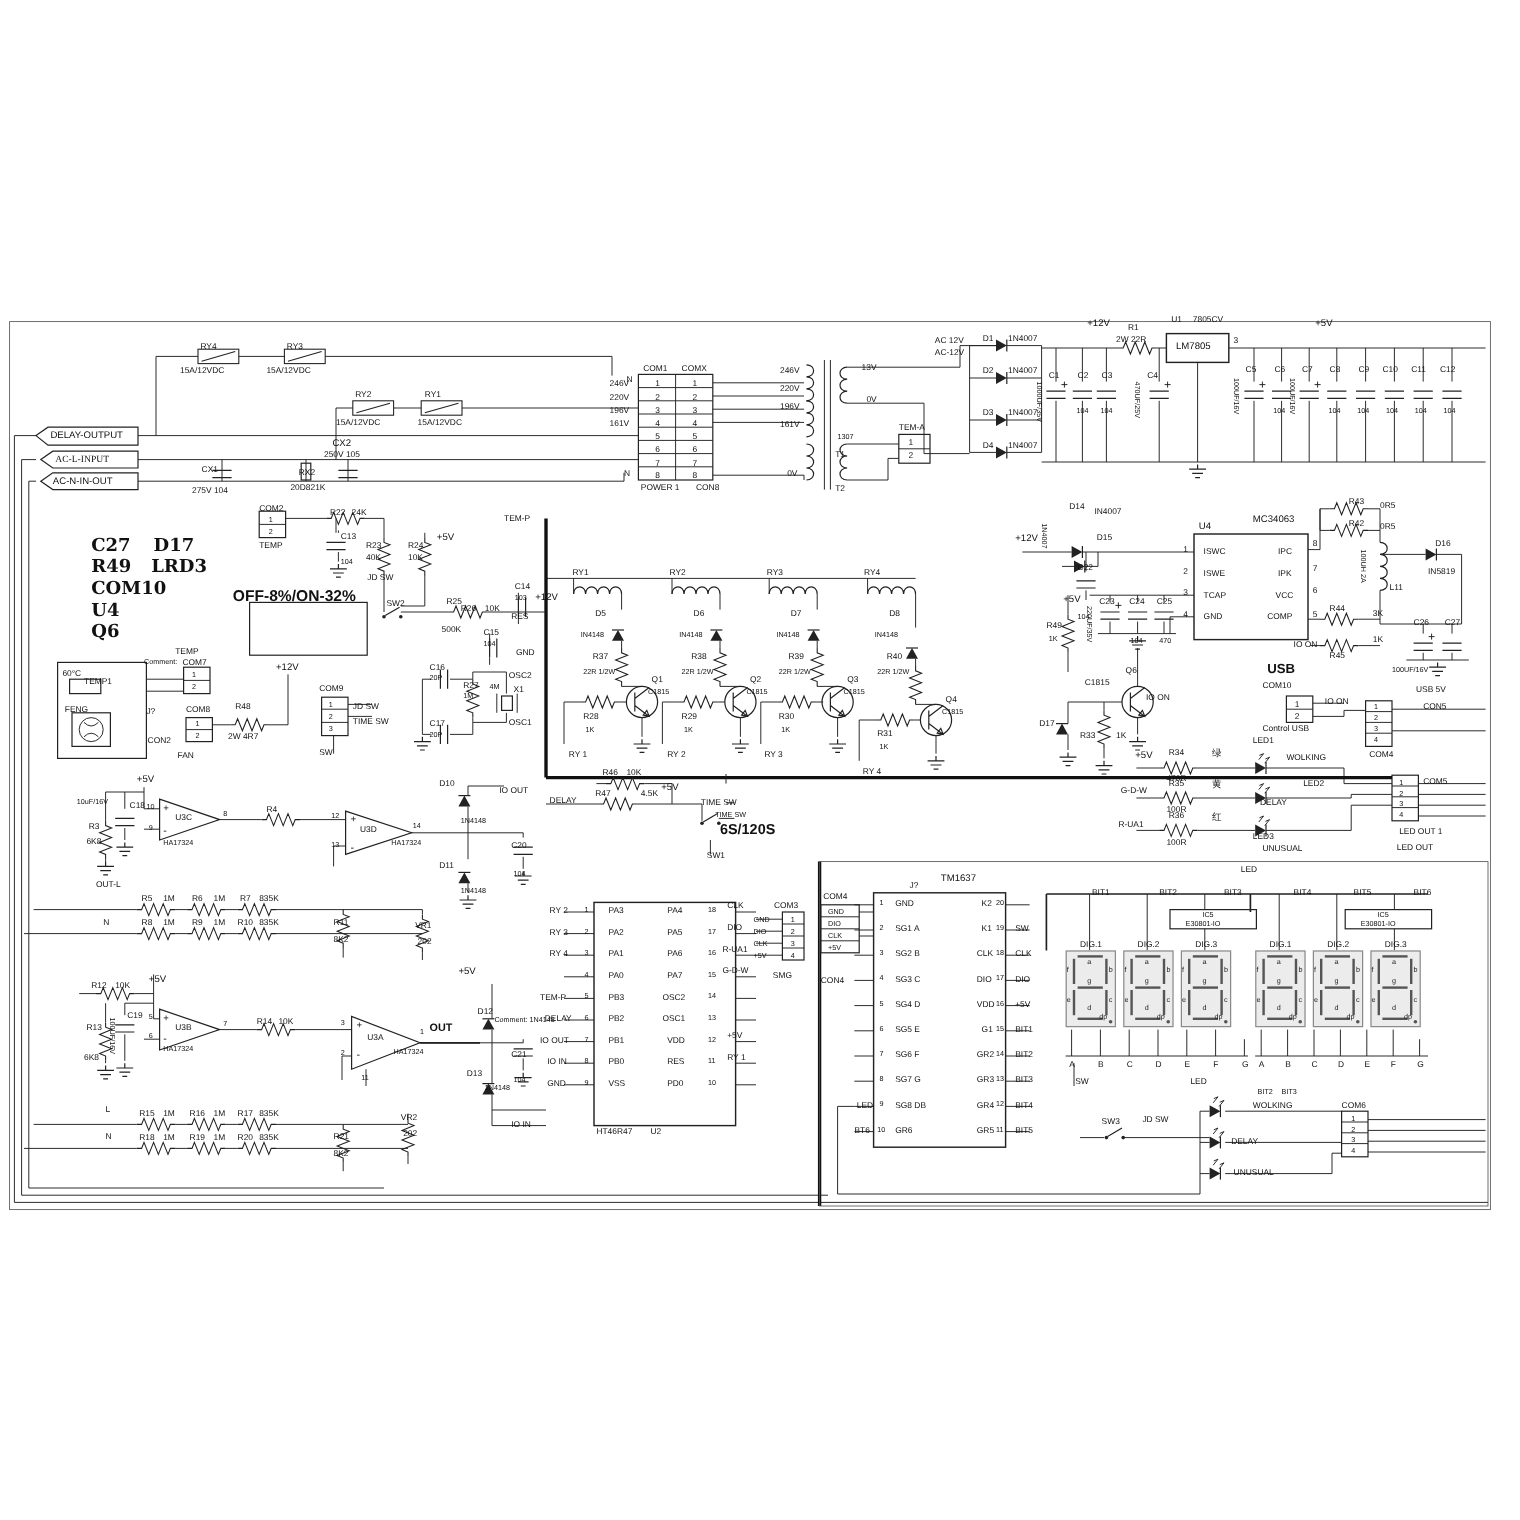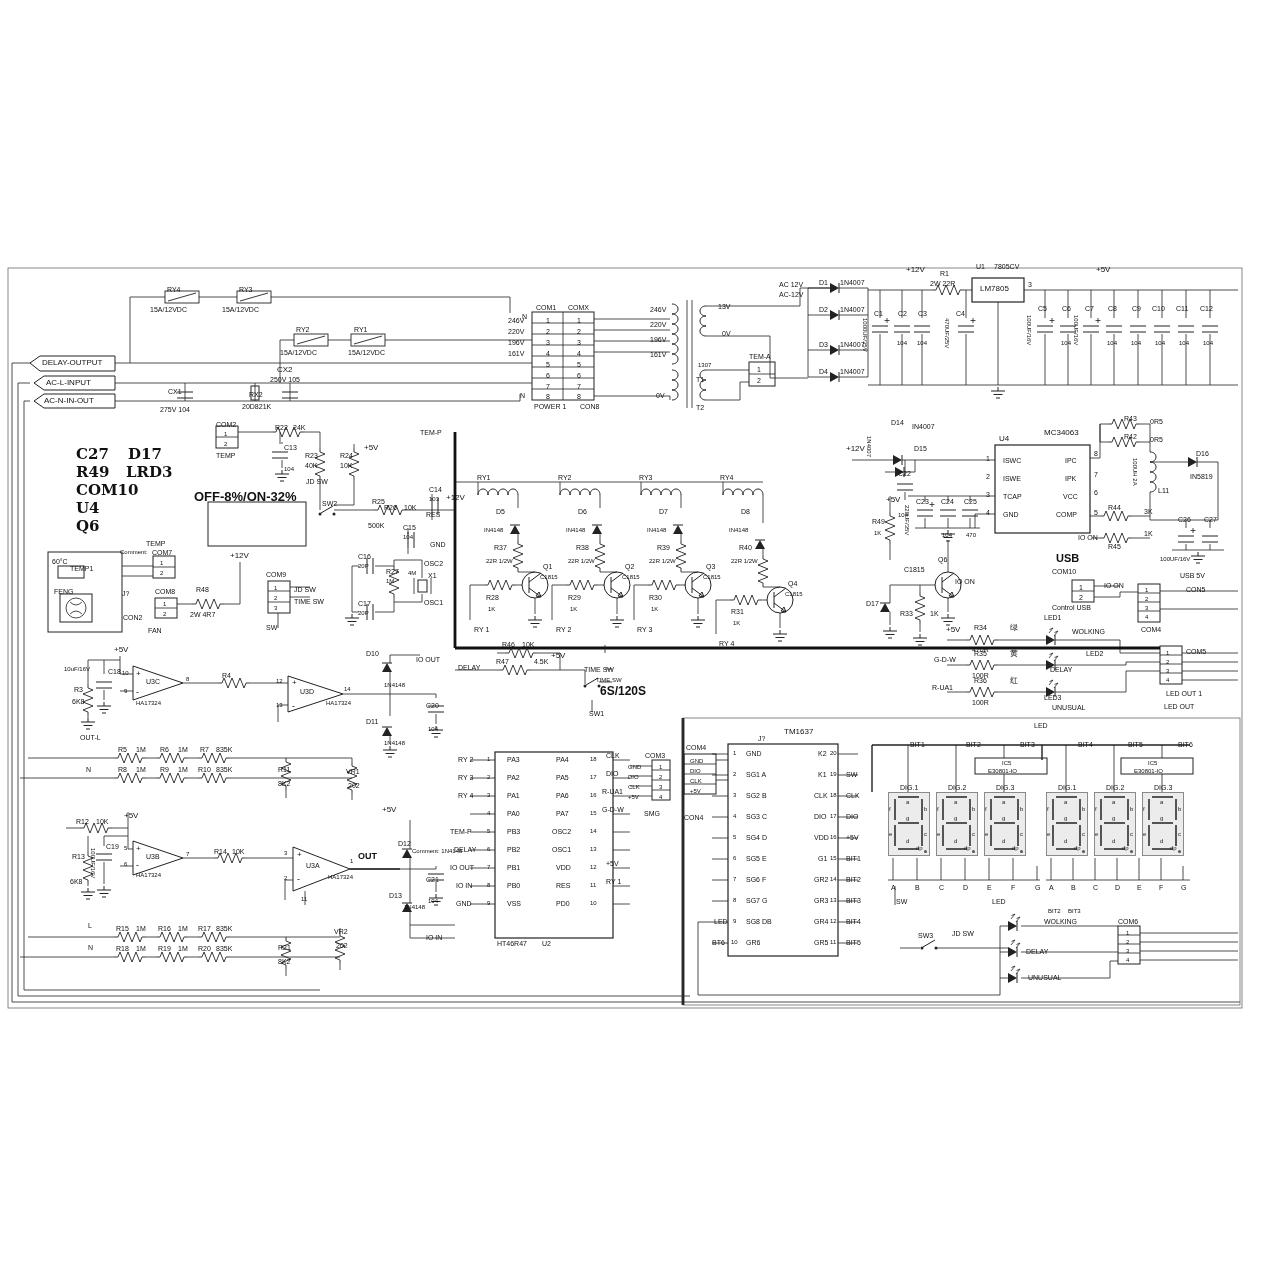--- a/index.html
+++ b/index.html
@@ -400,21 +400,21 @@
 
 <div id="labels">
       <span class="lbl serif" style="left: 76px; top: 447px; font-size: 15px;">C27</span>
       <span class="lbl serif" style="left: 128px; top: 447px; font-size: 15px;">D17</span>
       <span class="lbl serif" style="left: 76px; top: 465px; font-size: 15px;">R49</span>
       <span class="lbl serif" style="left: 126px; top: 465px; font-size: 15px;">LRD3</span>
       <span class="lbl serif" style="left: 76px; top: 483px; font-size: 15px;">COM10</span>
       <span class="lbl serif" style="left: 76px; top: 501px; font-size: 15px;">U4</span>
       <span class="lbl serif" style="left: 76px; top: 519px; font-size: 15px;">Q6</span>
       <span class="lbl" style="left: 42px; top: 359px; font-size: 8px;">DELAY-OUTPUT</span>
-      <span class="lbl" style="left: 46px; top: 379px; font-size: 8px;">AC-L-INPUT</span>
+      <span class="lbl" style="left: 46px; top: 379px; font-size: 8px; font-family: Liberation Serif, serif;">AC-L-INPUT</span>
       <span class="lbl" style="left: 44px; top: 397px; font-size: 8px;">AC-N-IN-OUT</span>
       <span class="lbl" style="left: 167px; top: 286px; font-size: 7px;">RY4</span>
       <span class="lbl" style="left: 150px; top: 306px; font-size: 7px;">15A/12VDC</span>
       <span class="lbl" style="left: 239px; top: 286px; font-size: 7px;">RY3</span>
       <span class="lbl" style="left: 222px; top: 306px; font-size: 7px;">15A/12VDC</span>
       <span class="lbl" style="left: 296px; top: 326px; font-size: 7px;">RY2</span>
       <span class="lbl" style="left: 280px; top: 349px; font-size: 7px;">15A/12VDC</span>
       <span class="lbl" style="left: 354px; top: 326px; font-size: 7px;">RY1</span>
       <span class="lbl" style="left: 348px; top: 349px; font-size: 7px;">15A/12VDC</span>
       <span class="lbl" style="left: 168px; top: 388px; font-size: 7px;">CX1</span>

